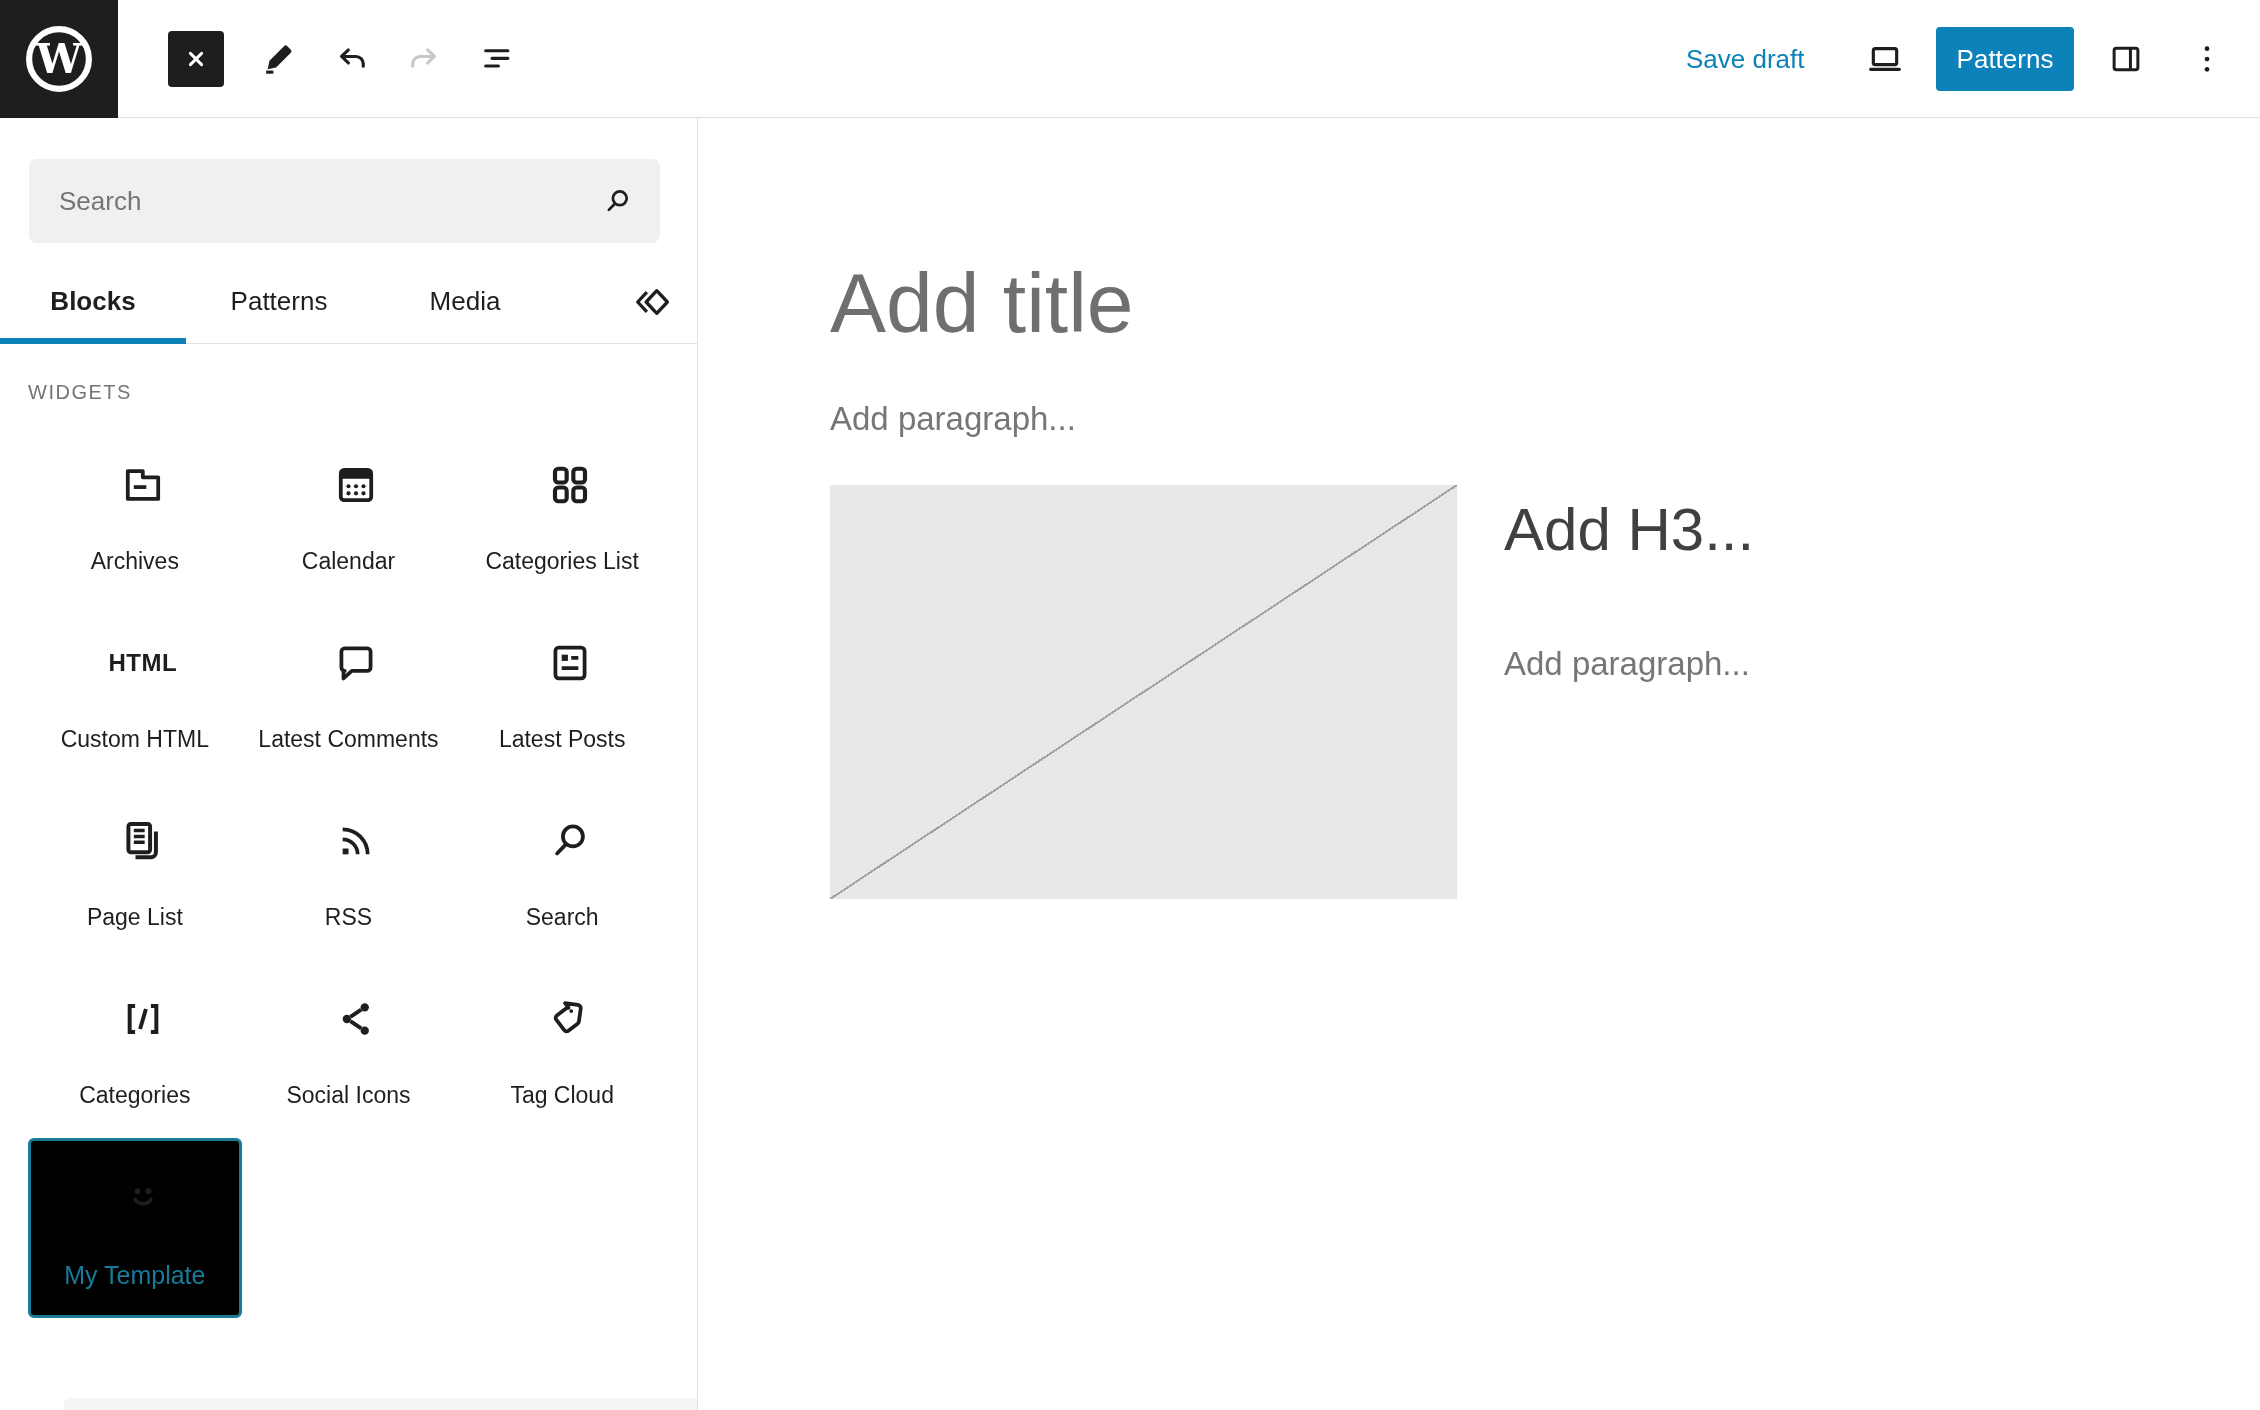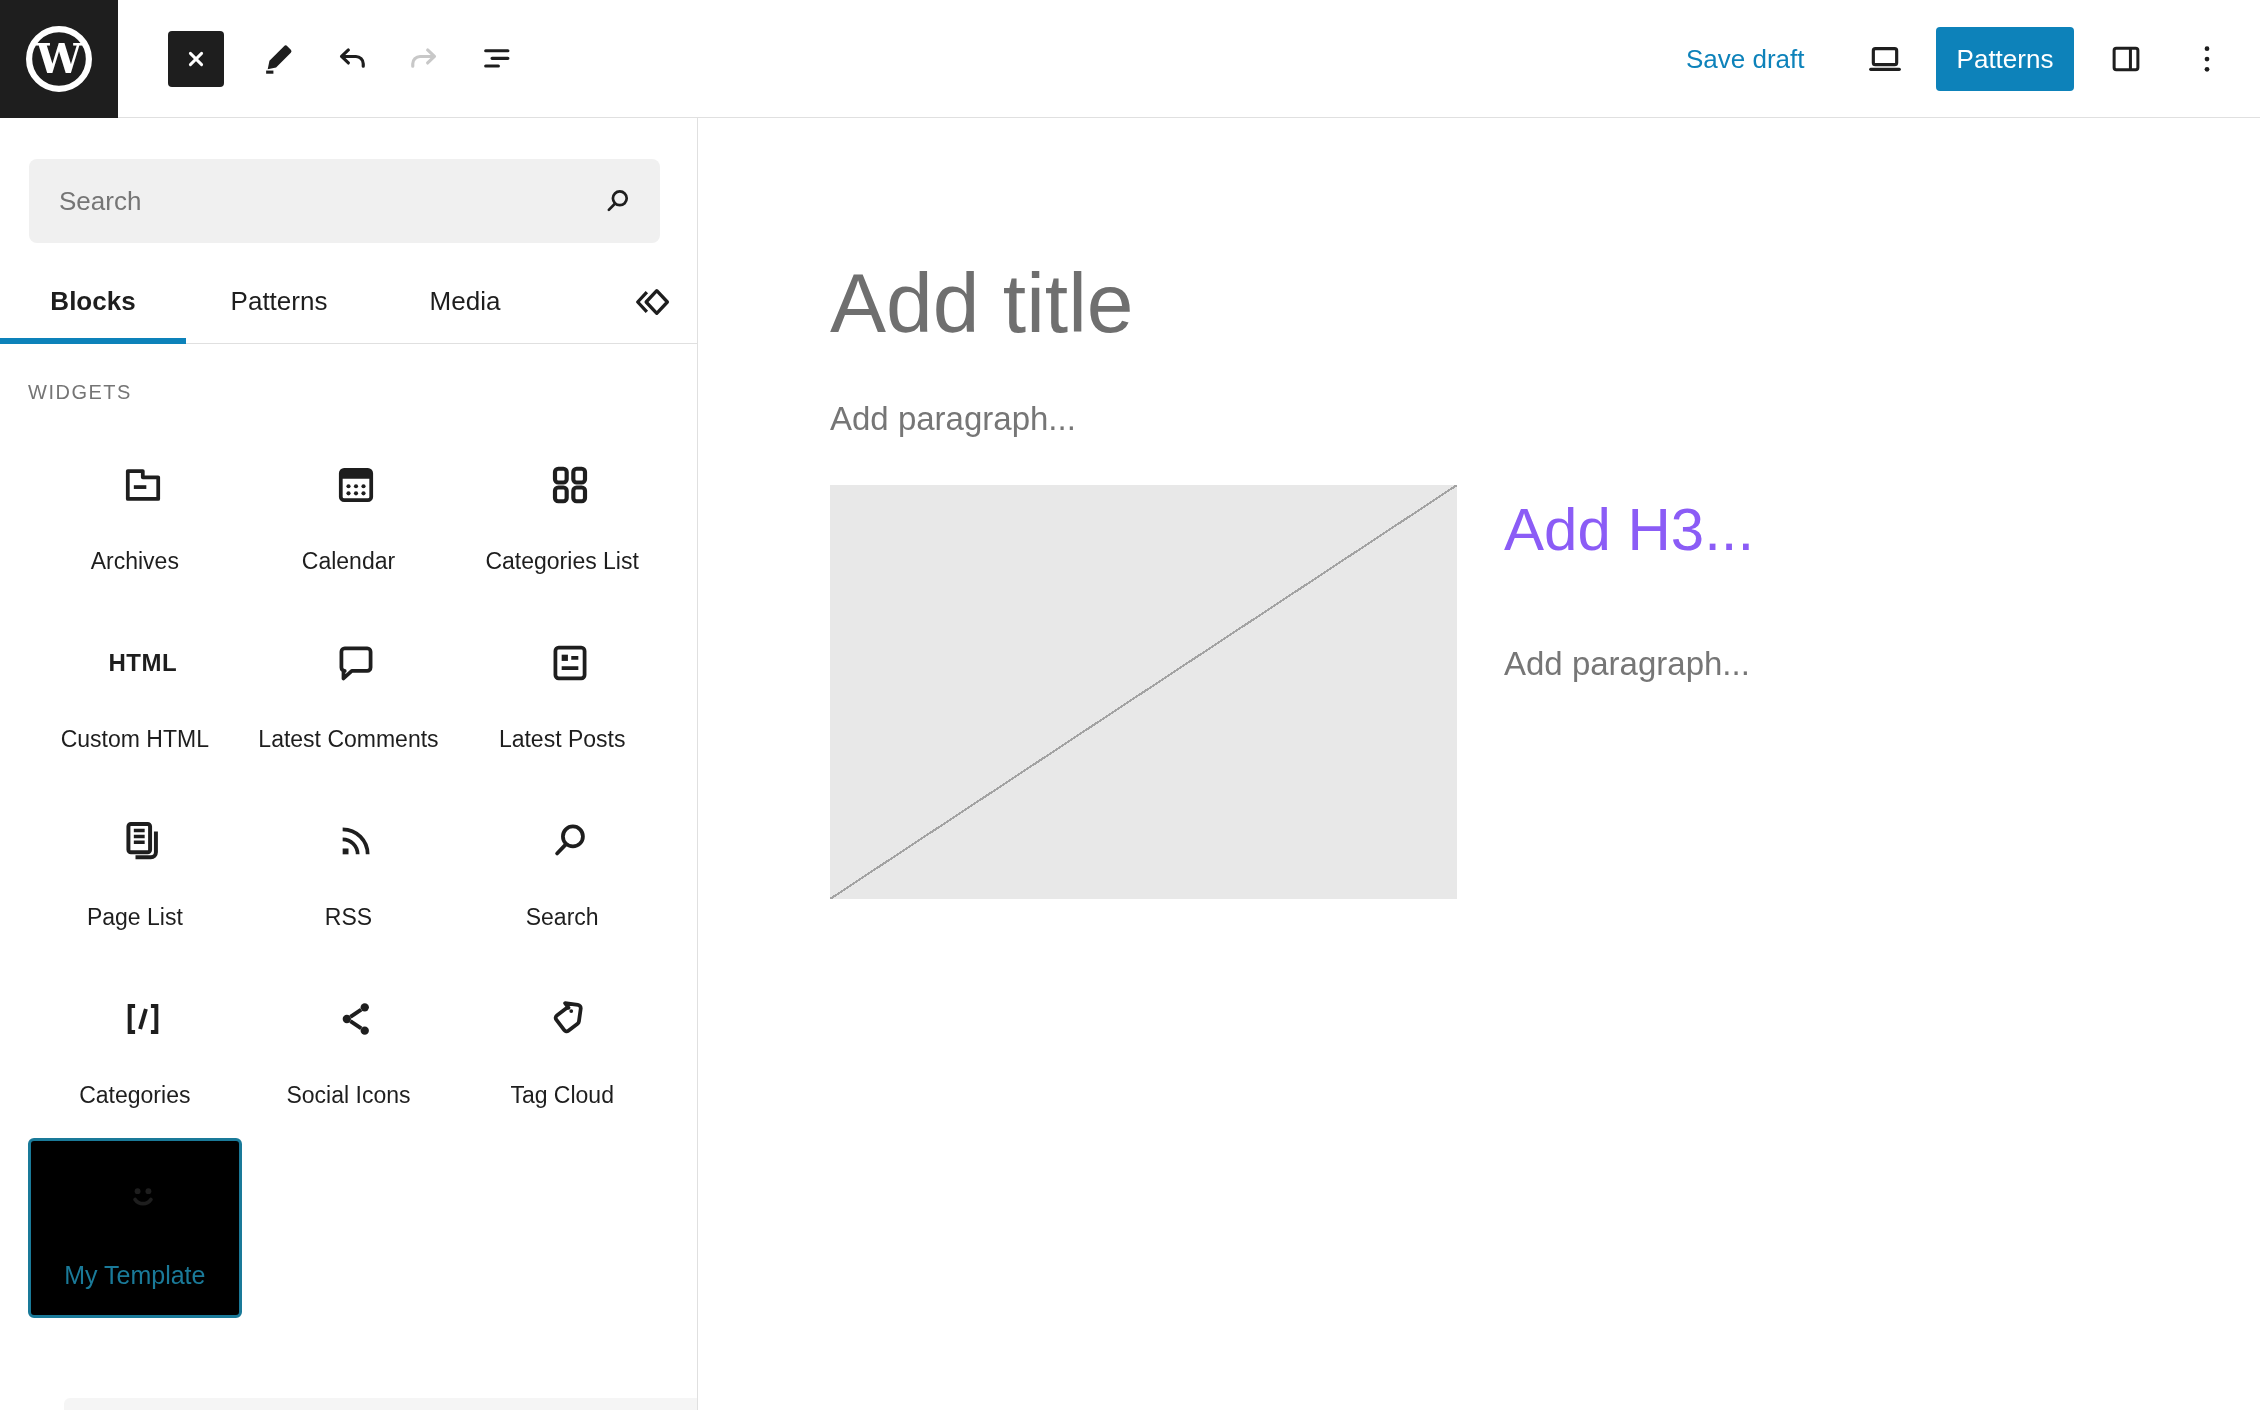--- a/index.html
+++ b/index.html
@@ -96,21 +96,21 @@
   .ph-title {
     position:absolute; left:132px; top:137px; font-size:84px; line-height:1.15; color:#6f6f6f; cursor:text;
   }
   .ph-para1 { position:absolute; left:132px; top:282px; font-size:33px; color:#767676; cursor:text; }
   .img-placeholder {
     position:absolute; left:132px; top:367px; width:627px; height:414px; background:#e8e8e8; cursor:pointer;
     background-image:linear-gradient(to bottom right,
       transparent calc(50% - 1px), #a3a3a3 calc(50% - 1px),
       #a3a3a3 calc(50% + 1px), transparent calc(50% + 1px));
   }
-  .ph-h3 { position:absolute; left:806px; top:377px; font-size:60px; color:#8b5cf6; cursor:text; }
+  .ph-h3 { position:absolute; left:806px; top:377px; font-size:60px; color:#404040; cursor:text; }
   .ph-para2 { position:absolute; left:806px; top:527px; font-size:33px; color:#767676; cursor:text; }
 
   :root { --accent:#0d82ba; --accent-dark:#1a7a99; }
 </style>
 </head>
 <body>
 
 <div class="topbar">
   <div class="wp-logo">
     <svg width="78" height="78" viewBox="0 0 24 24">

